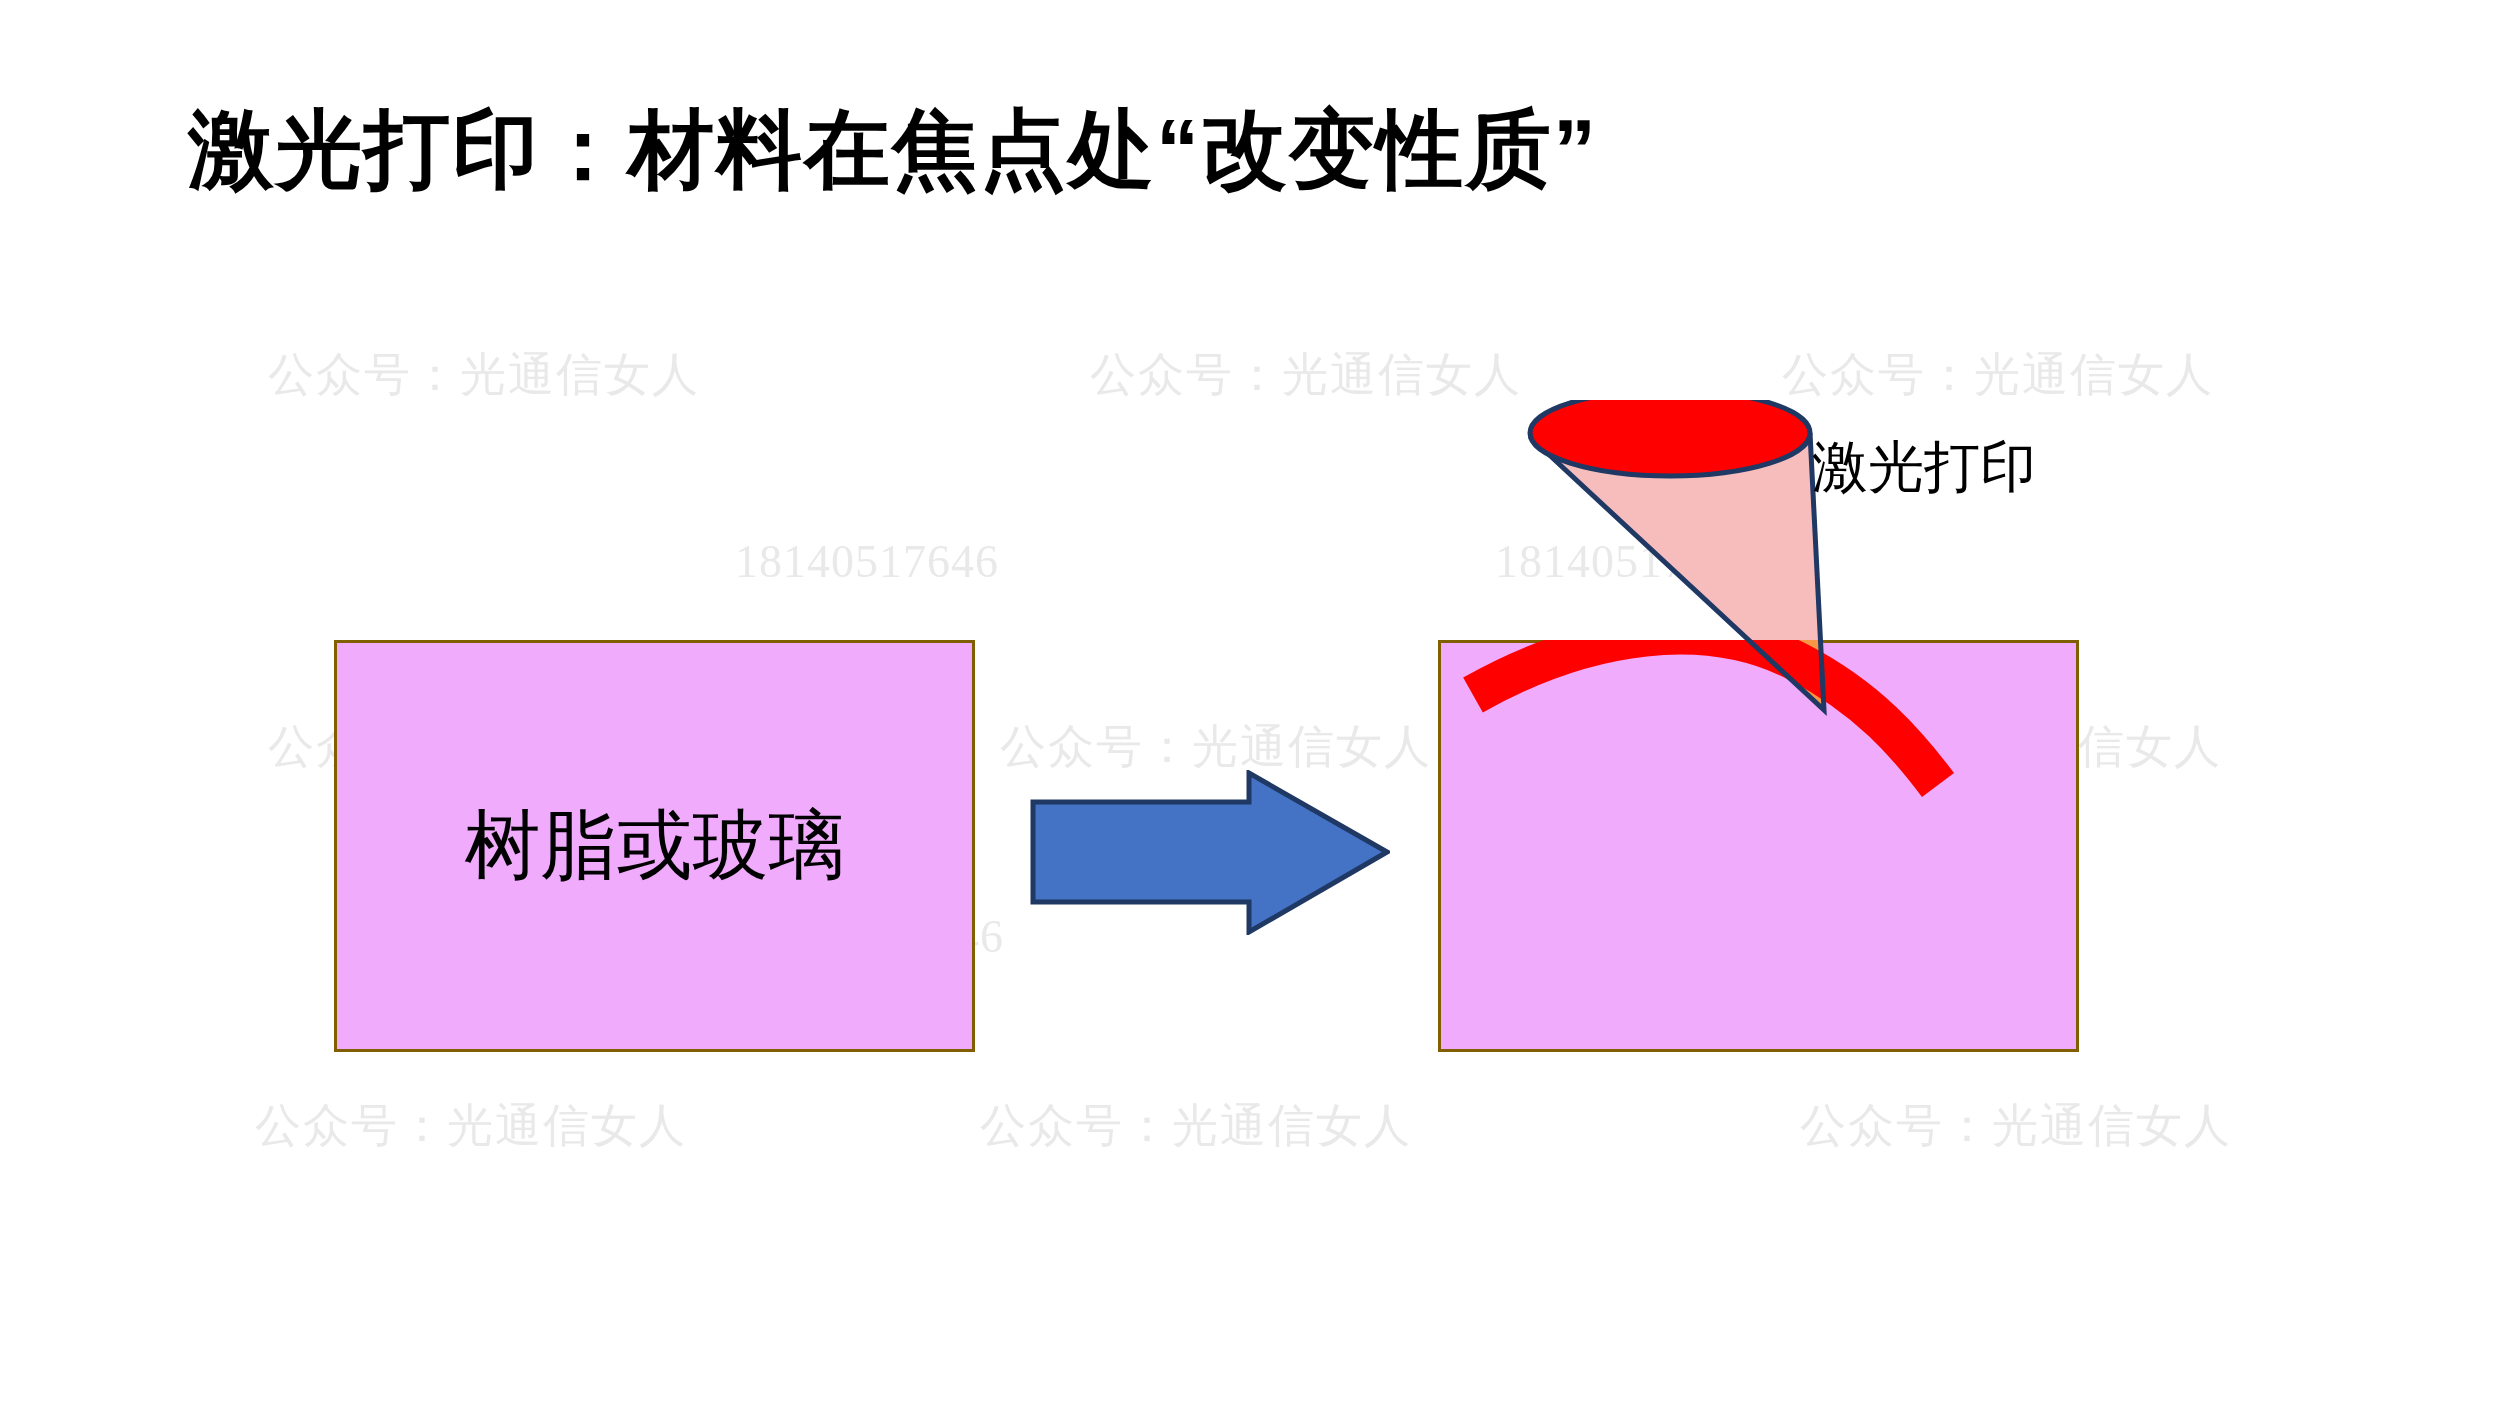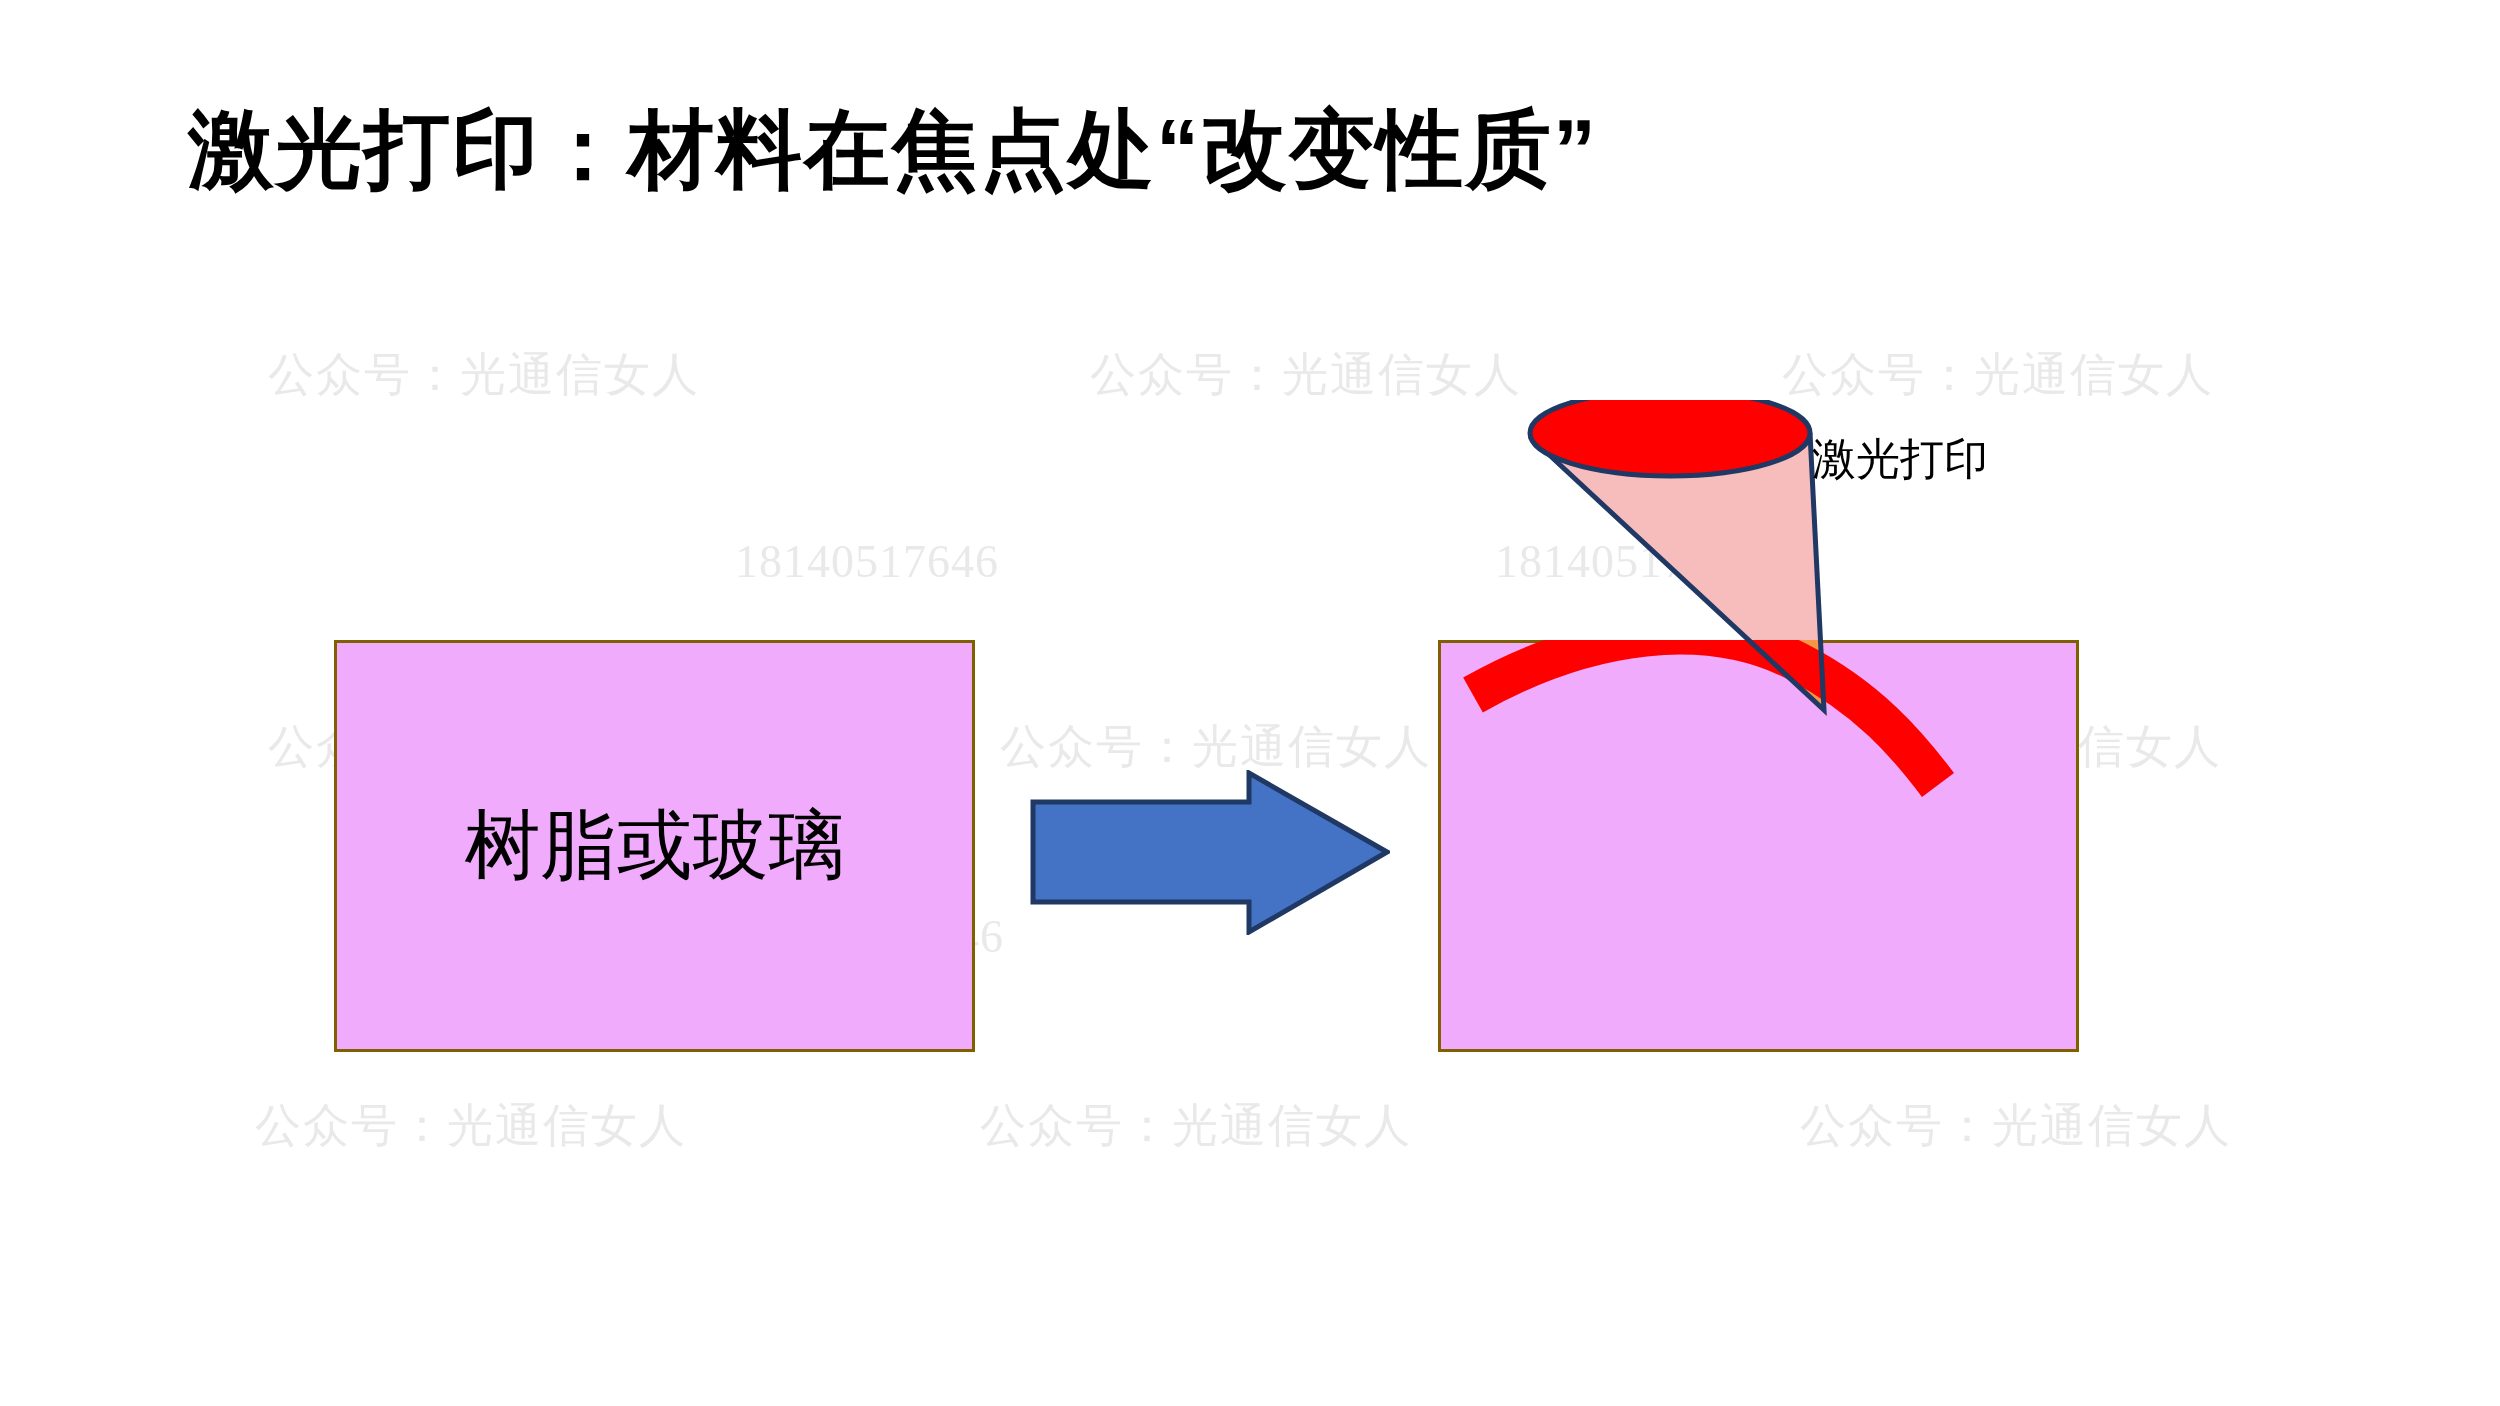--- a/index.html
+++ b/index.html
@@ -80,21 +80,21 @@
     top: 400px;
     width: 660px;
     height: 660px;
   }
 
   
   #laser-label {
     position: absolute;
     left: 1812px;
     top: 430px;
-    font-size: 44px;
+    font-size: 56px;
     color: #000000;
     white-space: nowrap;
     font-family: "Liberation Sans", "DejaVu Sans", sans-serif;
   }
 </style>
 </head>
 <body>
 
 <div id="slide">
 

